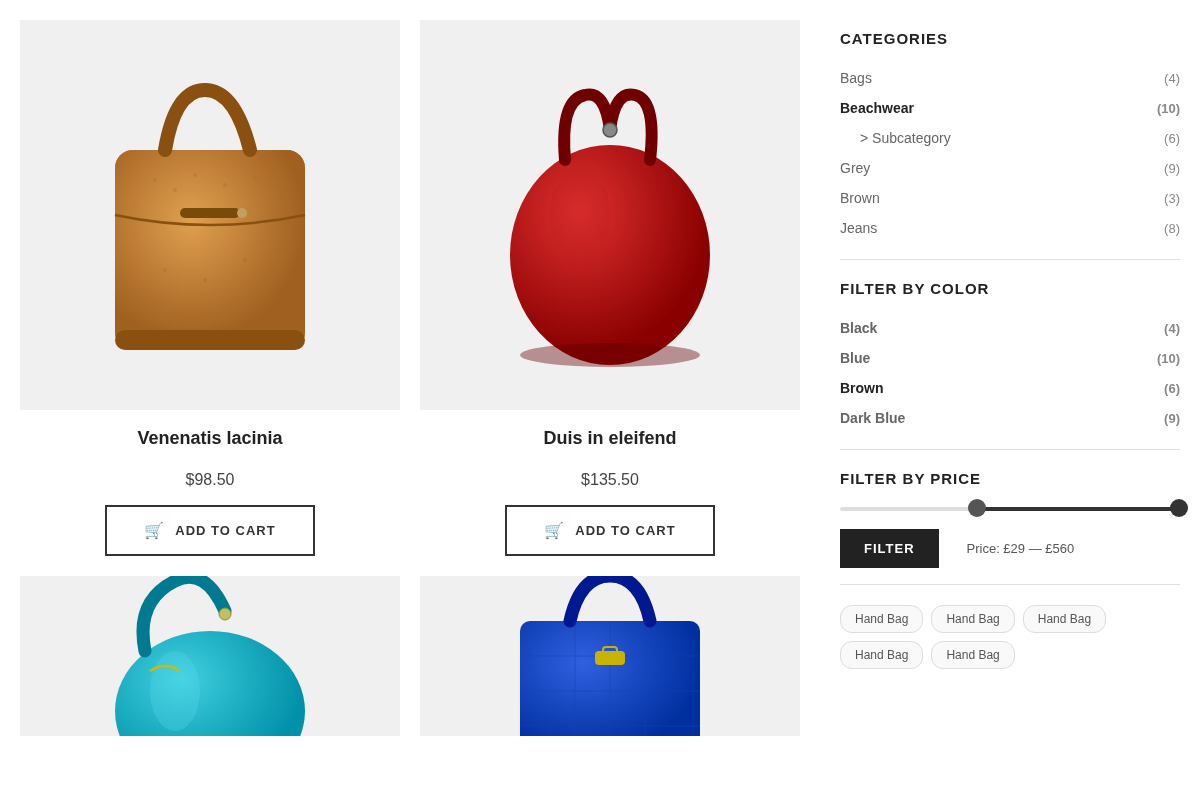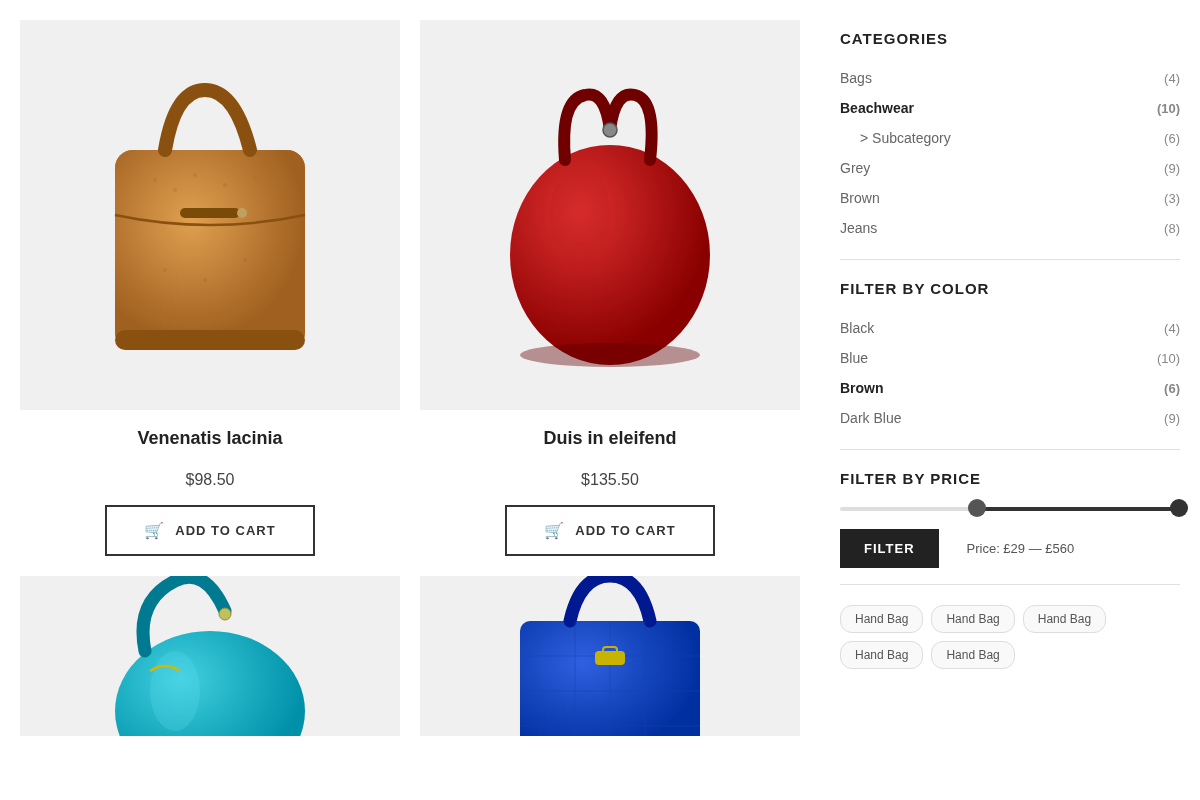--- a/index.html
+++ b/index.html
@@ -108,20 +108,21 @@
       list-style: none;
       margin-bottom: 10px;
     }
     .color-list li {
       display: flex;
       justify-content: space-between;
       align-items: center;
       padding: 7px 0;
       font-size: 14px;
       color: #666;
+      font-weight: bold;
     }
     .color-list li.bold-item {
       font-weight: bold;
       color: #222;
       gap: 8px;
     }
     .color-count {
       color: #888;
       font-size: 13px;
     }

